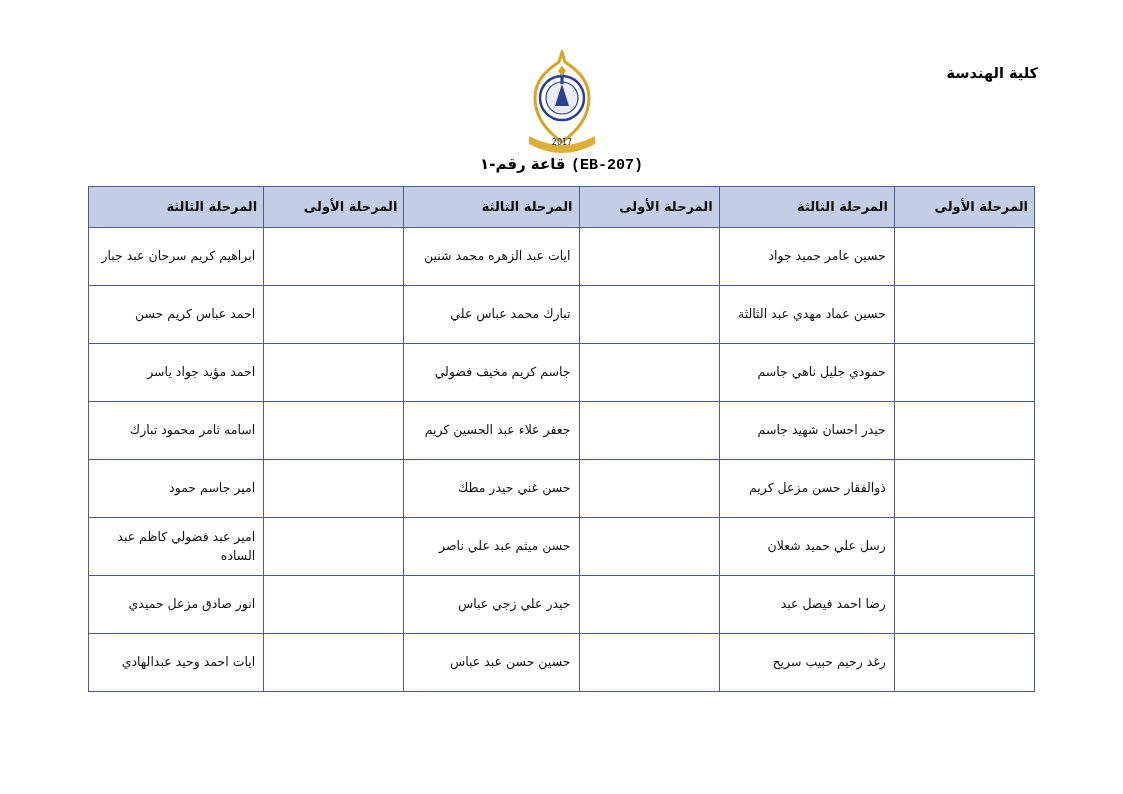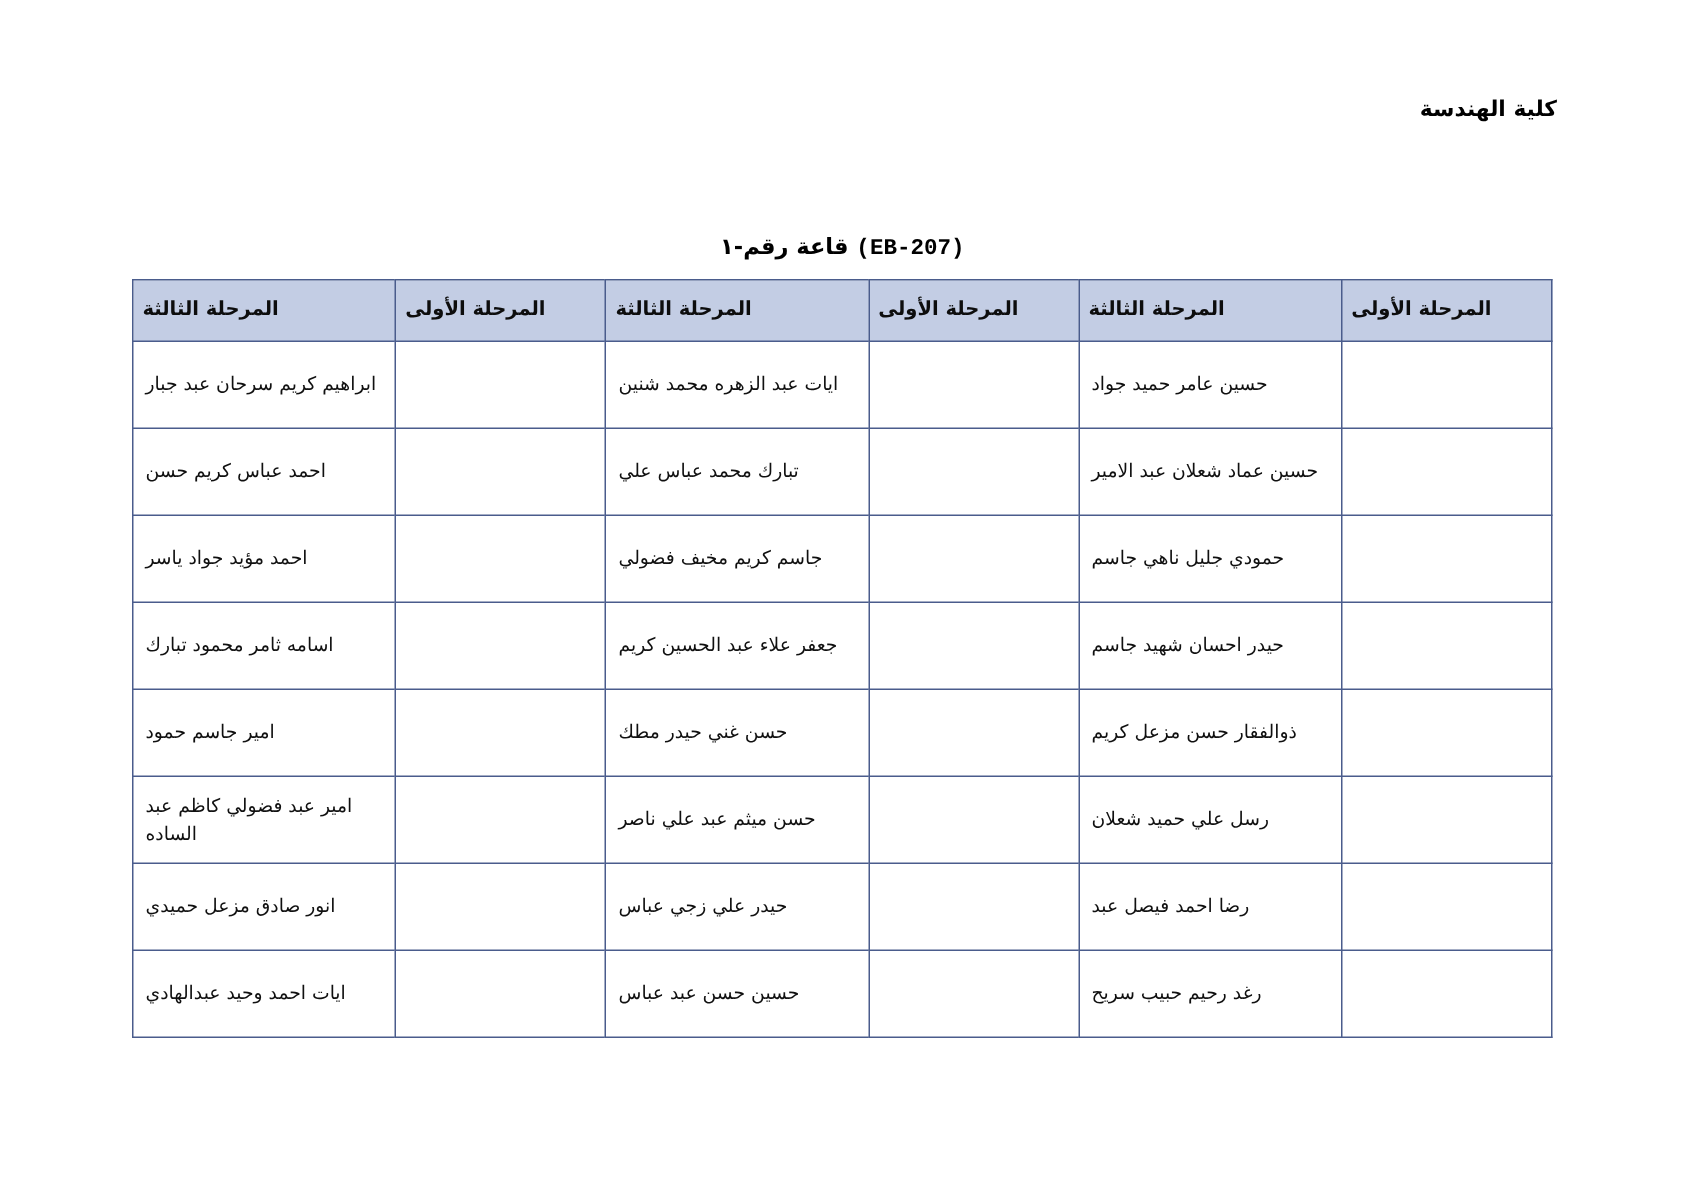--- a/index.html
+++ b/index.html
@@ -82,21 +82,21 @@
     border-collapse: collapse;
     table-layout: fixed;
     direction: rtl;
   }
 
   table.roster th,
   table.roster td {
     border: 1px solid #4a5c8c;
     padding: 4px 8px;
     vertical-align: middle;
-    text-align: left;
+    text-align: right;
     font-size: 12.5px;
     line-height: 1.45;
     color: #101010;
     word-wrap: break-word;
   }
 
   table.roster thead th {
     background: #c3cde4;
     font-weight: bold;
     font-size: 13px;
@@ -120,20 +120,36 @@
 <body>
 
 <div class="page">
 
   <div class="header">
 
     <div class="faculty-block">
       <div>كلية الهندسة</div>
     </div>
 
+    <div class="logo">
+      <svg viewBox="0 0 86 106" width="86" height="106" xmlns="http://www.w3.org/2000/svg">
+
+        <path d="M43 2 L46 12 C58 20 70 30 70 48 C70 66 60 80 43 92 C26 80 16 66 16 48 C16 30 28 20 40 12 Z" fill="#ffffff" stroke="#d9a520" stroke-width="3"></path>
+
+        <circle cx="43" cy="48" r="22" fill="#ffffff" stroke="#2d3f8f" stroke-width="2.5"></circle>
+        <circle cx="43" cy="48" r="16" fill="#e8edf7" stroke="#2d3f8f" stroke-width="1.2"></circle>
+
+        <path d="M36 56 L43 34 L50 56 Z" fill="#2d3f8f"></path>
+        <rect x="41.4" y="20" width="3.2" height="14" fill="#2d3f8f"></rect>
+        <path d="M43 16 l4 5 -4 5 -4 -5 Z" fill="#d9a520"></path>
+
+        <path d="M10 86 Q43 104 76 86 L76 94 Q43 112 10 94 Z" fill="#d9a520" opacity="0.9"></path>
+        <text x="43" y="95" font-size="8" fill="#1b2a6b" text-anchor="middle" font-family="DejaVu Sans, sans-serif">2017</text>
+      </svg>
+    </div>
 
   </div>
 
   <div class="hall-title">
     <span class="lat">(EB-207)</span>
     <span>قاعة رقم-١</span>
   </div>
 
   <div class="table-wrap">
     <table class="roster">
@@ -159,21 +175,21 @@
         <tr>
           <td class="empty-cell"></td>
           <td>حسين عامر حميد جواد</td>
           <td class="empty-cell"></td>
           <td>ايات عبد الزهره محمد شنين</td>
           <td class="empty-cell"></td>
           <td>ابراهيم كريم سرحان عبد جبار</td>
         </tr>
         <tr>
           <td class="empty-cell"></td>
-          <td>حسين عماد شعلان عبد الامير</td>
+          <td>حسين عماد مهدي عبد الثالثة</td>
           <td class="empty-cell"></td>
           <td>تبارك محمد عباس علي</td>
           <td class="empty-cell"></td>
           <td>احمد عباس كريم حسن</td>
         </tr>
         <tr>
           <td class="empty-cell"></td>
           <td>حمودي جليل ناهي جاسم</td>
           <td class="empty-cell"></td>
           <td>جاسم كريم مخيف فضولي</td>

